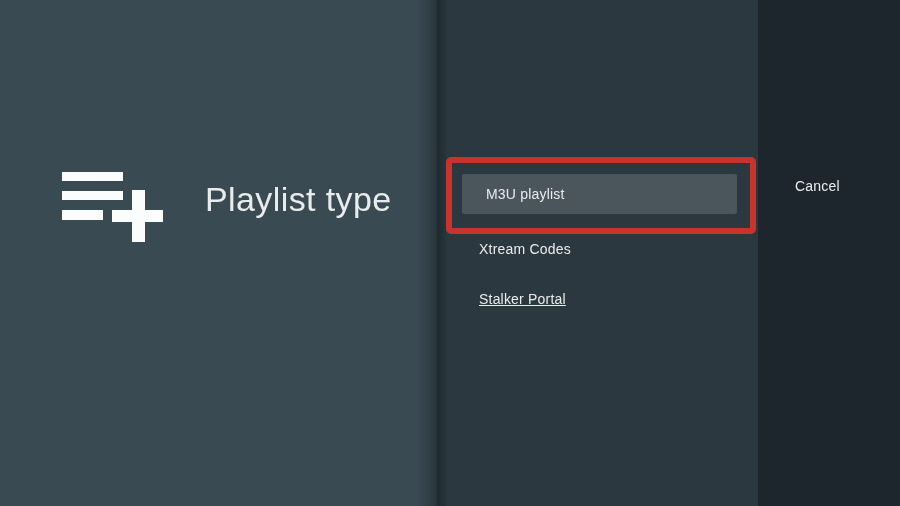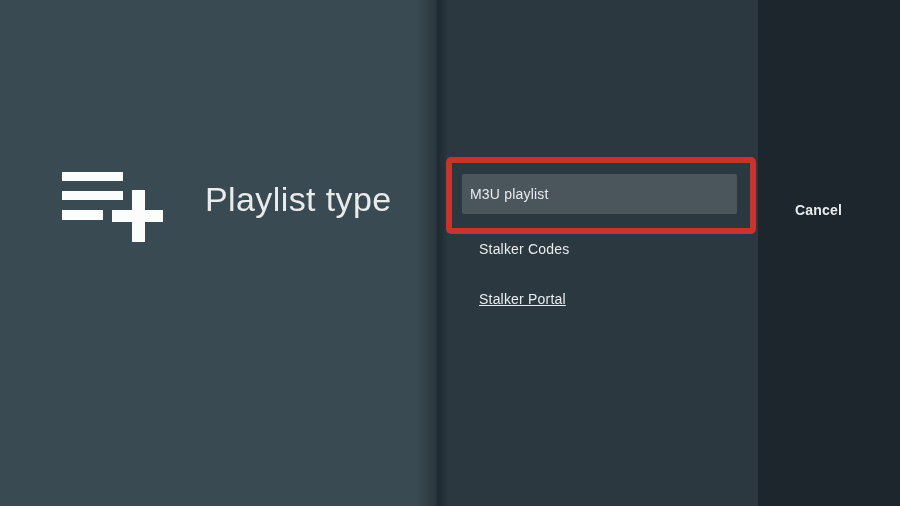--- a/index.html
+++ b/index.html
@@ -38,39 +38,38 @@
 
   .action {
     position: absolute; display: flex; align-items: center;
     font-size: 14px; letter-spacing: 0.2px;
     color: var(--text_primary, #e9eced);
     cursor: pointer; white-space: nowrap;
   }
   .action.focused {
     left: 25px; top: 174px; width: 275px; height: 40px;
     background: var(--focused_item_bg, #4a555c);
-    border-radius: 2px; padding-left: 8px;
+    border-radius: 2px; padding-left: 24px;
   }
   .action.pos-2 { left: 42px; top: 229px; height: 40px; }
   .action.pos-3 { left: 42px; top: 279px; height: 40px; text-decoration: underline; }
 
   
   .annotation-box {
     position: absolute; left: 9px; top: 157px; width: 310px; height: 77px;
     border: 6px solid var(--annotation_red, #c8342b);
     border-radius: 5px; pointer-events: none; z-index: 10;
   }
 
   .cancel-button {
     position: absolute; left: 0; top: 178px; width: 100%; height: 40px;
-    display: flex; align-items: flex-end; padding-left: 37px;
+    display: flex; align-items: flex-start; padding-left: 37px;
     font-size: 14px; letter-spacing: 0.2px;
     color: var(--text_primary, #e9eced);
     cursor: pointer;
-    font-weight: bold;
   }
 </style>
 </head>
 <body>
 
 <div class="screen">
 
   <div class="panel left">
     <div class="guidance-icon">
       <svg width="101" height="70" viewBox="0 0 101 70" xmlns="http://www.w3.org/2000/svg">
@@ -85,21 +84,21 @@
     </div>
     <h1 class="title">Playlist type</h1>
   </div>
 
   <div class="panel middle">
     <div class="action focused">
       <span>M3U playlist</span>
     </div>
     <div class="annotation-box"></div>
     <div class="action pos-2">
-      <span>Stalker Codes</span>
+      <span>Xtream Codes</span>
     </div>
     <div class="action pos-3">
       <span>Stalker Portal</span>
     </div>
   </div>
 
   <div class="panel right">
     <div class="cancel-button">
       <span>Cancel</span>
     </div>

